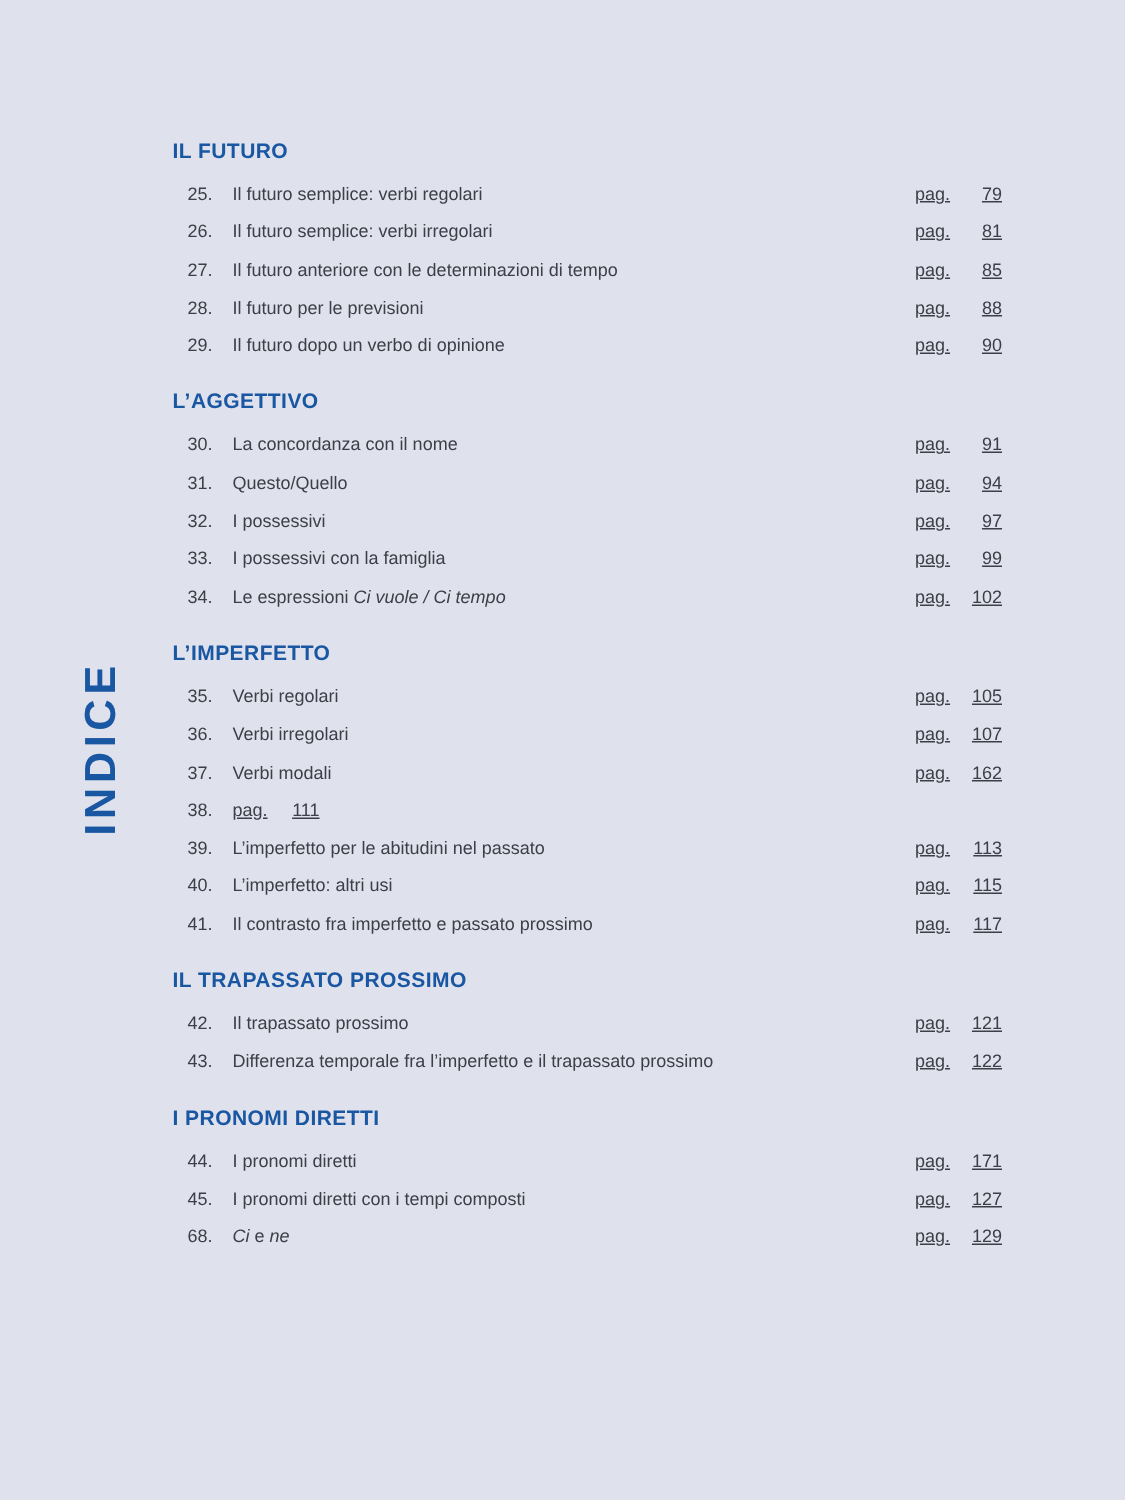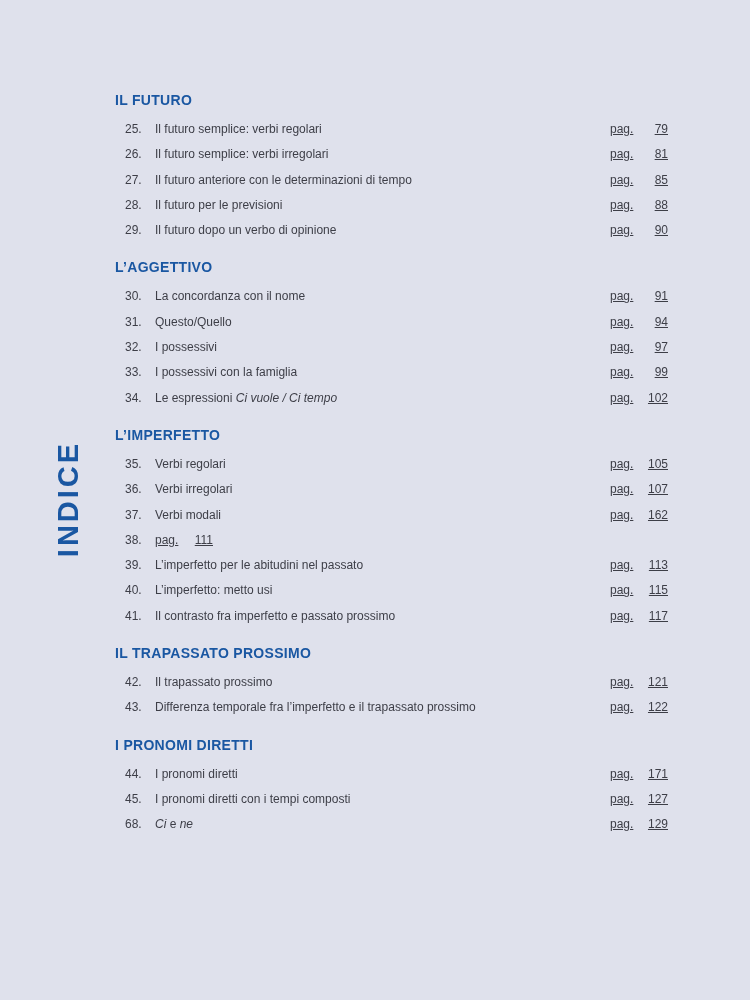--- a/index.html
+++ b/index.html
@@ -204,21 +204,21 @@
         <div class="row">
           <span class="num">39.</span>
           <span class="title"><span>L’imperfetto per le abitudini nel passato</span></span>
           <span class="pagcell">
             <span class="plabel">pag.</span>
             <span class="pnum">113</span>
           </span>
         </div>
         <div class="row">
           <span class="num">40.</span>
-          <span class="title"><span>L’imperfetto: metto usi</span></span>
+          <span class="title"><span>L’imperfetto: altri usi</span></span>
           <span class="pagcell">
             <span class="plabel">pag.</span>
             <span class="pnum">115</span>
           </span>
         </div>
         <div class="row">
           <span class="num">41.</span>
           <span class="title"><span>Il contrasto fra imperfetto e passato prossimo</span></span>
           <span class="pagcell">
             <span class="plabel">pag.</span>

